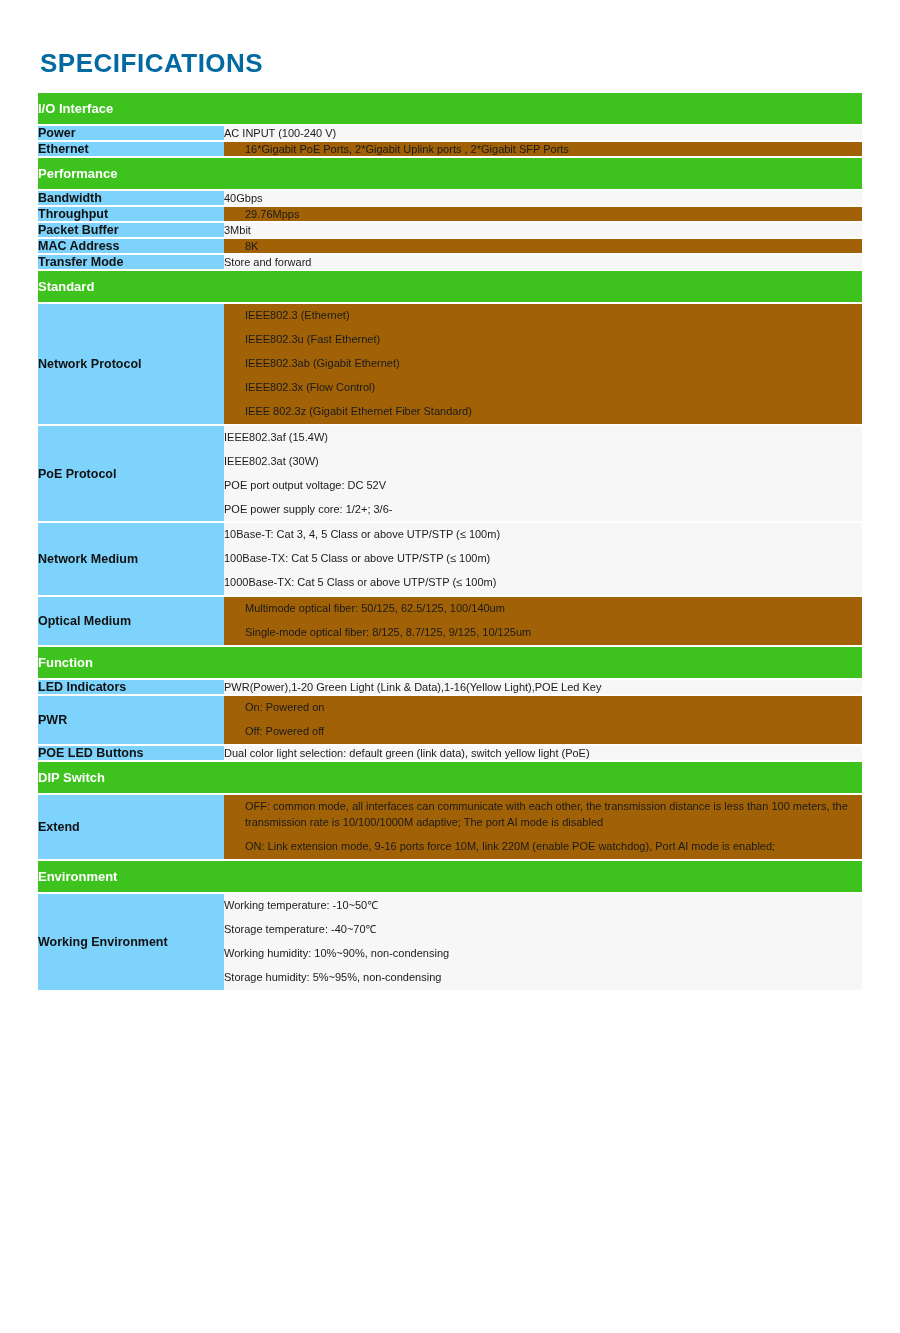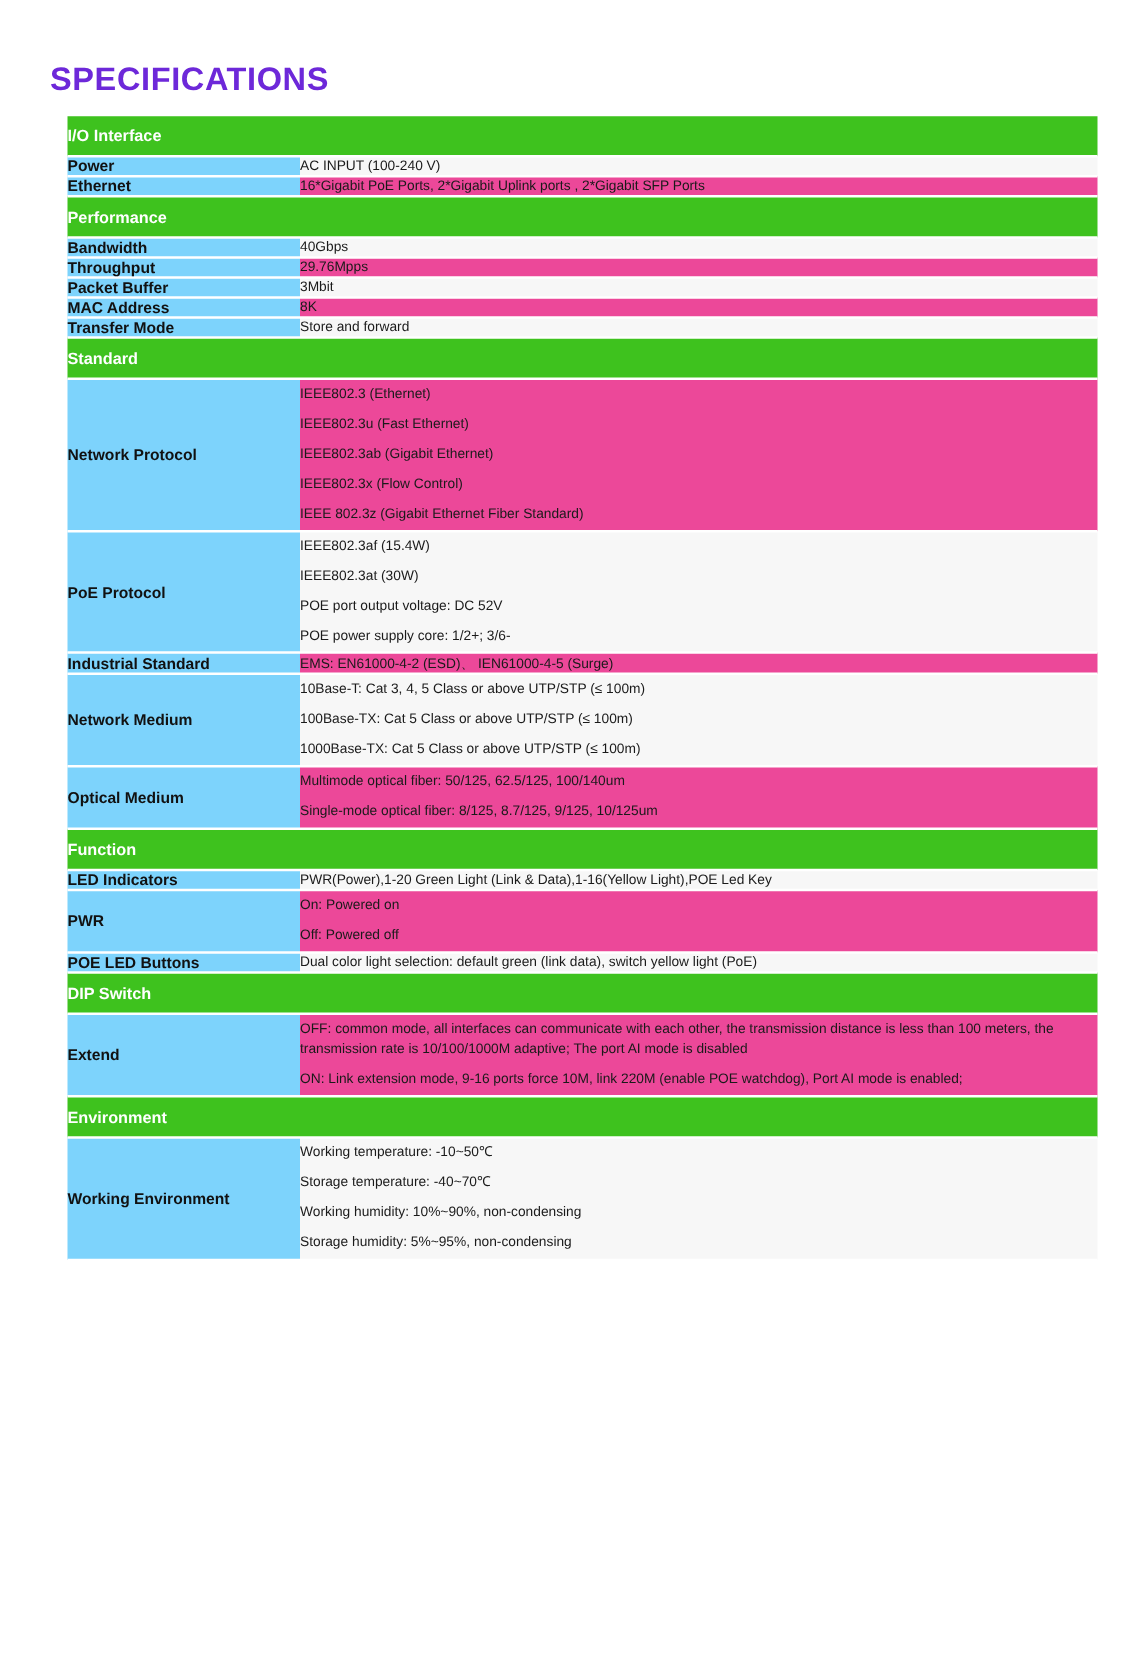--- a/index.html
+++ b/index.html
@@ -17,28 +17,27 @@
   }
   .page {
     padding: 48px 38px 0 38px;
     box-sizing: border-box;
     width: 900px;
   }
   .page-title {
     font-size: 26px;
     font-weight: bold;
     letter-spacing: 0.5px;
-    color: #6d28d9;
+    color: #0369a1;
     margin: 0 0 14px 2px;
   }
   table.spec {
     border-collapse: collapse;
     width: 824px;
     table-layout: fixed;
-    margin-left: 16px;
   }
   table.spec td {
     vertical-align: middle;
     padding: 0;
   }
   .label-cell {
     width: 186px;
     background: #7dd3fc;
     font-weight: bold;
     font-size: 12.5px;
@@ -49,21 +48,22 @@
   }
   .value-cell {
     background: #f7f7f7;
     font-size: 11px;
     color: #1a1a1a;
     padding: 9px 0 9px 10px;
     border-bottom: 2px solid #ffffff;
     box-sizing: border-box;
   }
   .value-cell.alt {
-    background: #ec4899;
+    background: #a16207;
+    padding-left: 21px;
   }
   tr.section .label-cell {
     background: #3ec21e;
     color: #ffffff;
     font-weight: bold;
     font-size: 13px;
     padding-top: 8px;
     padding-bottom: 8px;
   }
   tr.section .value-cell {
@@ -141,24 +141,20 @@
         <tr>
           <td class="label-cell">PoE Protocol</td>
           <td class="value-cell multi">
             <p>IEEE802.3af (15.4W)</p>
             <p>IEEE802.3at (30W)</p>
             <p>POE port output voltage: DC 52V</p>
             <p>POE power supply core: 1/2+; 3/6-</p>
           </td>
         </tr>
         <tr>
-          <td class="label-cell">Industrial Standard</td>
-          <td class="value-cell alt"><span>EMS: EN61000-4-2 (ESD)、   IEN61000-4-5 (Surge)</span></td>
-        </tr>
-        <tr>
           <td class="label-cell">Network Medium</td>
           <td class="value-cell multi">
             <p>10Base-T: Cat 3, 4, 5 Class or above UTP/STP (≤ 100m)</p>
             <p>100Base-TX: Cat 5 Class or above UTP/STP (≤ 100m)</p>
             <p>1000Base-TX: Cat 5 Class or above UTP/STP (≤ 100m)</p>
           </td>
         </tr>
         <tr>
           <td class="label-cell">Optical Medium</td>
           <td class="value-cell alt multi">

